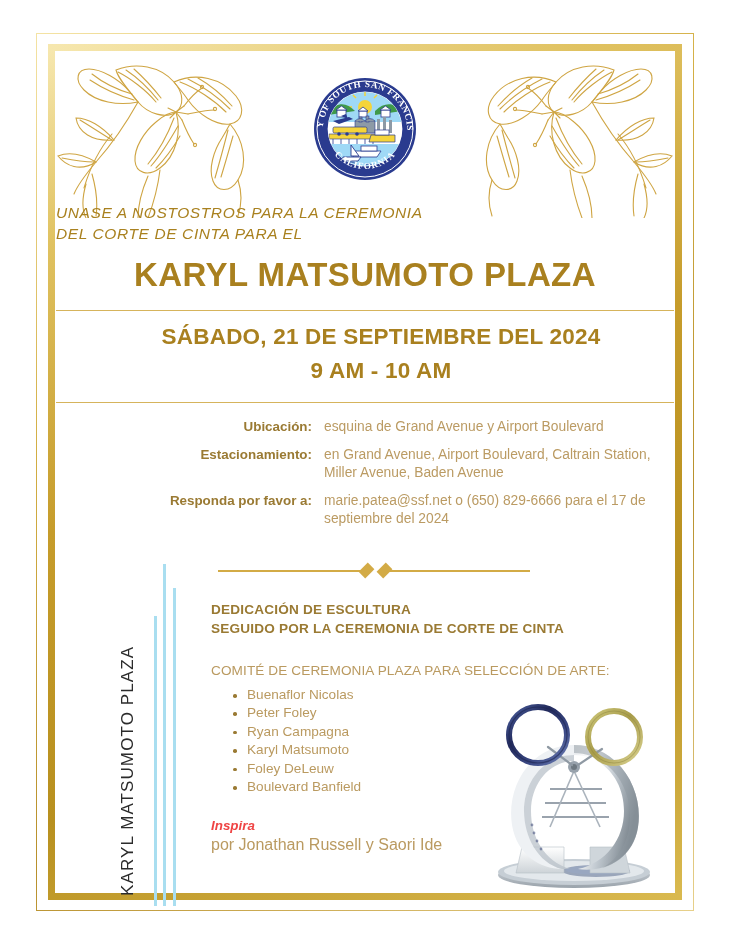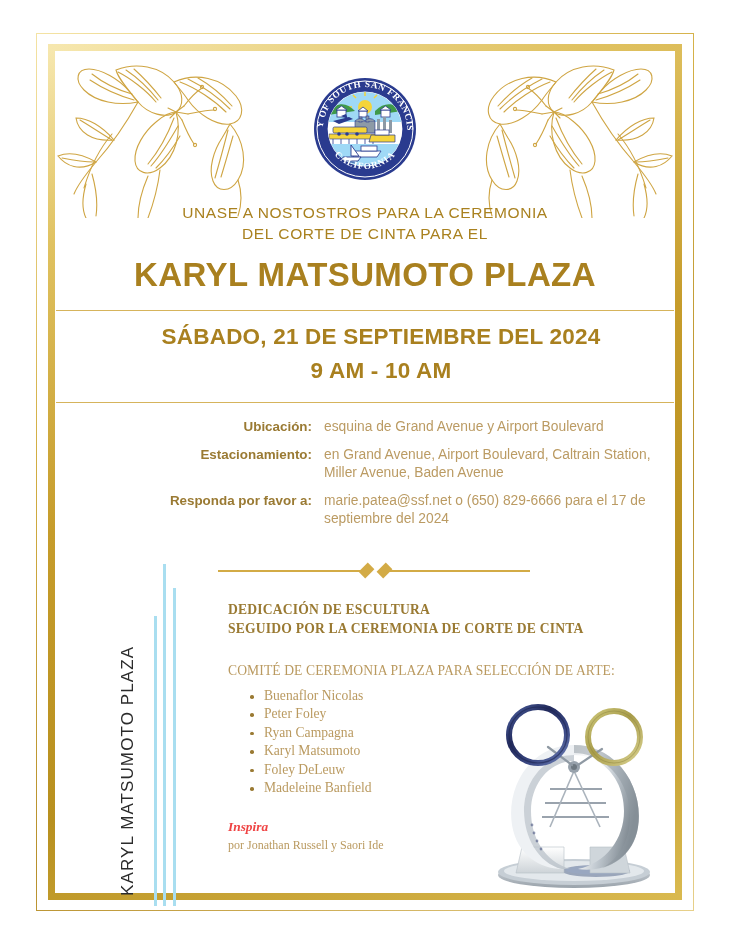--- a/index.html
+++ b/index.html
@@ -70,26 +70,27 @@
     top: 25px;
     width: 104px;
     height: 104px;
   }
 
   
   .kicker {
     position: absolute;
     left: 0; right: 0;
     top: 150px;
-    text-align: center;
+    text-align: left;
     color: #a9811f;
     font-size: 15.5px;
     letter-spacing: 0.6px;
     line-height: 21px;
     font-weight: 400;
+    font-style: italic;
   }
   .title {
     position: absolute;
     left: 0; right: 0;
     top: 204px;
     text-align: center;
     color: #a9801f;
     font-size: 33px;
     font-weight: 700;
     letter-spacing: 0.4px;
@@ -199,24 +200,23 @@
     width: 3px;
     background: #a9def0;
   }
   .bl1 { left: 0px;  top: 52px; height: 290px; }
   .bl2 { left: 9px;  top: 0px;  height: 342px; }
   .bl3 { left: 19px; top: 24px; height: 318px; }
 
   
   .body-col {
     position: absolute;
-    left: 172px;
+    left: 155px;
     top: 548px;
     width: 420px;
-    font-family: Liberation Serif, serif;
   }
   .ded {
     color: #9a7a33;
     font-weight: 700;
     font-size: 13.6px;
     line-height: 19px;
     letter-spacing: 0.2px;
   }
   .committee-head {
     margin-top: 25px;
@@ -249,21 +249,21 @@
   .inspira {
     margin-top: 22px;
     color: #ef4444;
     font-size: 13.4px;
     font-weight: 700;
     font-style: italic;
   }
   .inspira-by {
     margin-top: 3px;
     color: #ba9a60;
-    font-size: 12px;
+    font-size: 16px;
   }
 
   
   .sculpture {
     position: absolute;
     right: 6px;
     bottom: 0px;
     width: 190px;
     height: 195px;
   }
@@ -481,21 +481,21 @@
         <div>SEGUIDO POR LA CEREMONIA DE CORTE DE CINTA</div>
       </div>
 
       <div class="committee-head">COMITÉ DE CEREMONIA PLAZA PARA SELECCIÓN DE ARTE:</div>
       <ul class="committee">
         <li>Buenaflor Nicolas</li>
         <li>Peter Foley</li>
         <li>Ryan Campagna</li>
         <li>Karyl Matsumoto</li>
         <li>Foley DeLeuw</li>
-        <li>Madeleine Banfield</li>
+        <li>Boulevard Banfield</li>
       </ul>
 
       <div class="inspira">Inspira</div>
       <div class="inspira-by">por Jonathan Russell y Saori Ide</div>
     </div>
 
     <svg class="sculpture" viewBox="0 0 190 195">
       <defs>
         <linearGradient id="ringBlue" x1="0" y1="0" x2="1" y2="1">
           <stop offset="0%" stop-color="#4b5f9e"></stop>

